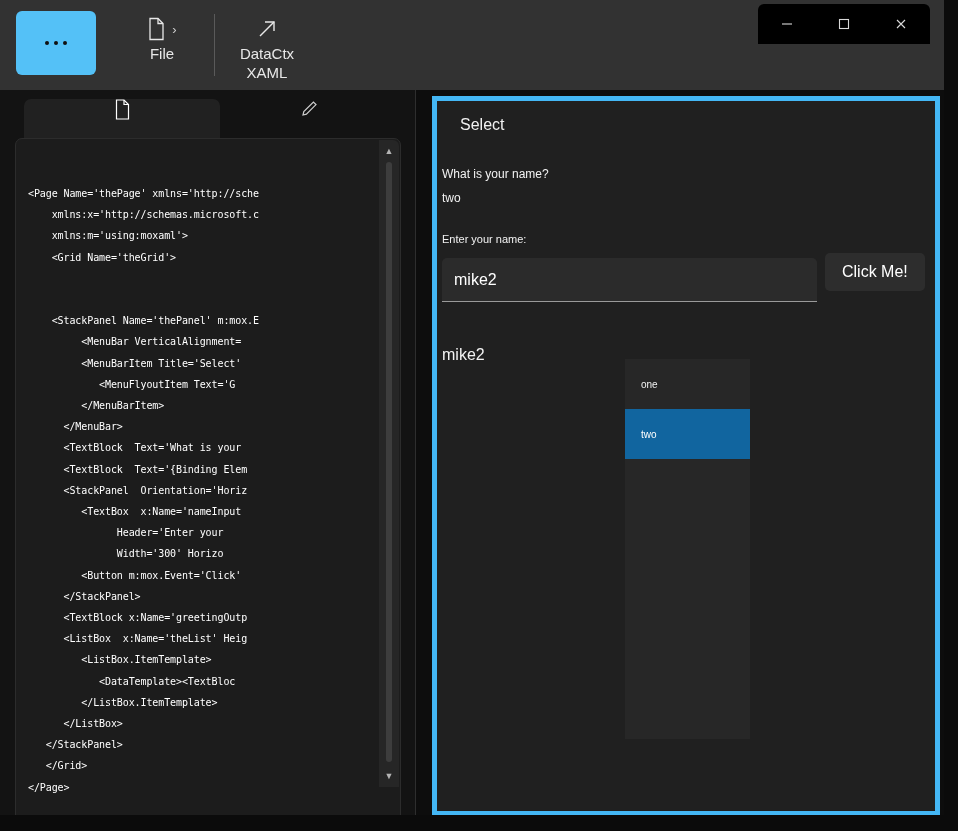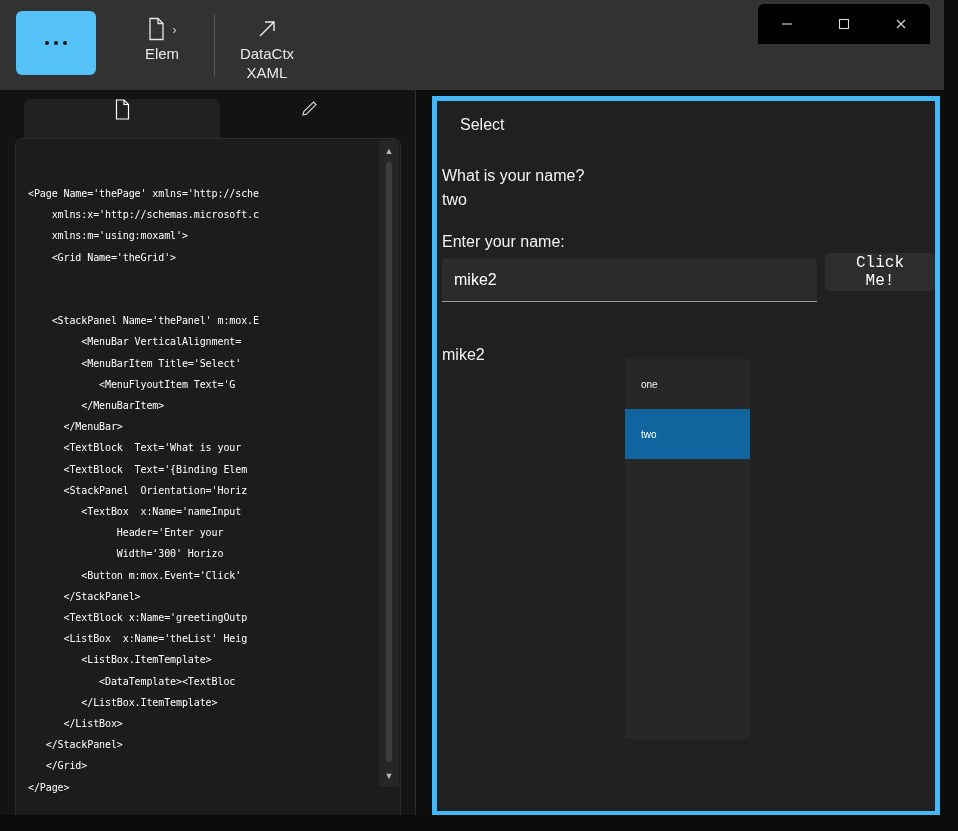--- a/index.html
+++ b/index.html
@@ -218,35 +218,35 @@
   .menubar-item {
     margin-left: 12px;
     padding: 5px 11px;
     color: #f2f2f2;
     font-size: 16px;
     border-radius: 4px;
   }
   .tb-label {
     position: absolute;
     color: #f2f2f2;
-    font-size: 16px;
+    font-size: 12px;
   }
   .q-text   { left: 5px; top: 66px; }
   .bind-text{ left: 5px; top: 90px; }
 
   .inputrow {
     position: absolute;
     left: 0; top: 132px;
     width: 100%;
   }
   .tb-header {
     position: absolute;
     left: 5px; top: 0;
     color: #f2f2f2;
-    font-size: 16px;
+    font-size: 11px;
   }
   .textbox {
     position: absolute;
     left: 5px; top: 25px;
     width: 375px;
     height: 44px;
     box-sizing: border-box;
     background: #2b2b2b;
     border: none;
     border-bottom: 1px solid #9a9a9a;
@@ -259,21 +259,21 @@
   }
   .clickbtn {
     position: absolute;
     left: 388px; top: 20px;
     height: 38px;
     padding: 0 17px;
     background: #2d2d2d;
     border: none;
     border-radius: 5px;
     color: #ffffff;
-    font-family: Liberation Mono, monospace;
+    font-family: Liberation Sans, sans-serif;
     font-size: 16px;
     cursor: default;
   }
   .greeting {
     position: absolute;
     left: 5px; top: 245px;
     color: #f2f2f2;
     font-size: 16px;
   }
   .listbox {
@@ -329,21 +329,21 @@
       </div>
 
       <div class="tb-item tb-file">
         <span class="glyph">
           <svg width="20" height="24" viewBox="0 0 20 24">
             <path d="M3 1.5 h8 l5 5 v16 h-13 z" fill="none" stroke="#e8e8e8" stroke-width="1.3"></path>
             <path d="M11 1.5 v5 h5" fill="none" stroke="#e8e8e8" stroke-width="1.3"></path>
           </svg>
           <span style="margin-left:5px;font-size:13px;color:#cfcfcf;">›</span>
         </span>
-        <span>Elem</span>
+        <span>File</span>
       </div>
 
       <div class="tb-sep"></div>
 
       <div class="tb-item tb-update">
         <span class="glyph">
           <svg width="24" height="24" viewBox="0 0 24 24">
             <path d="M5 19 L19 5" stroke="#e8e8e8" stroke-width="1.4" fill="none"></path>
             <path d="M10 5 h9 v9" stroke="#e8e8e8" stroke-width="1.4" fill="none"></path>
           </svg>

